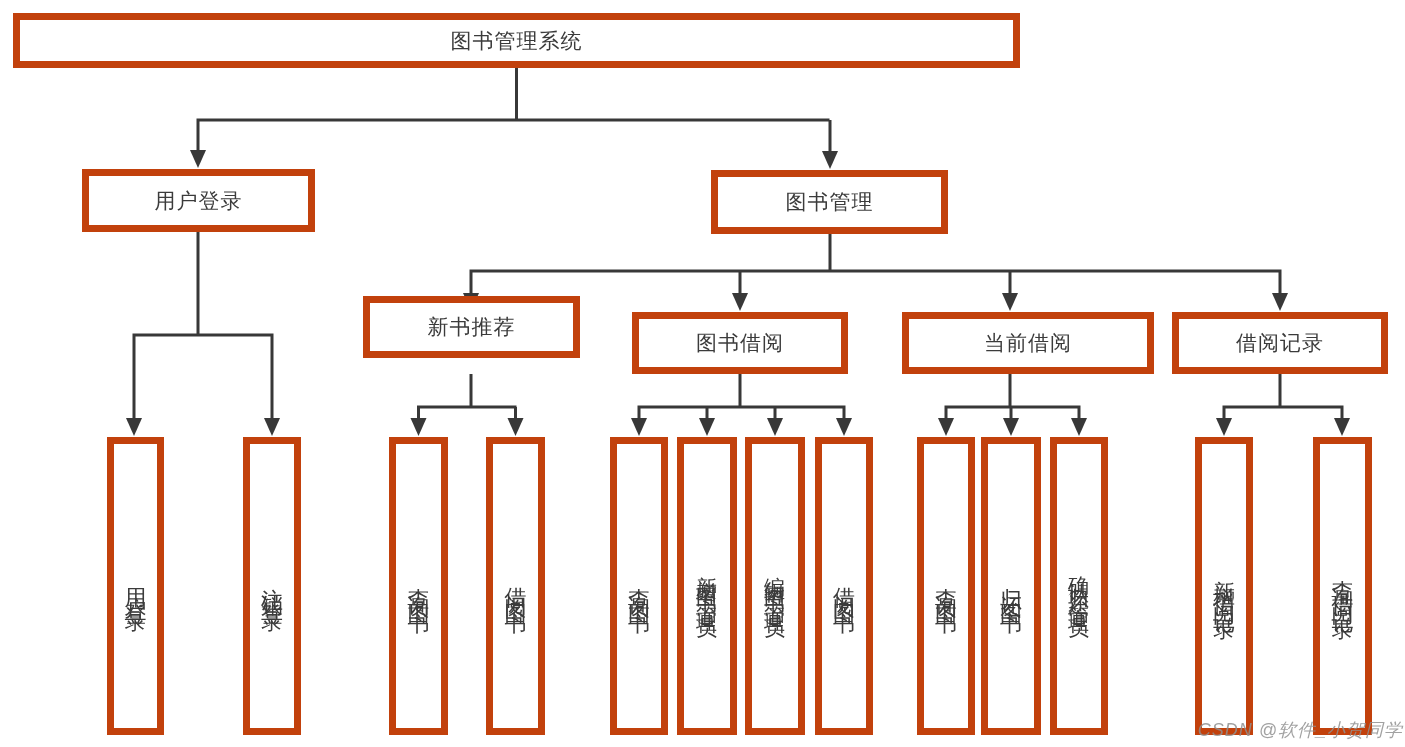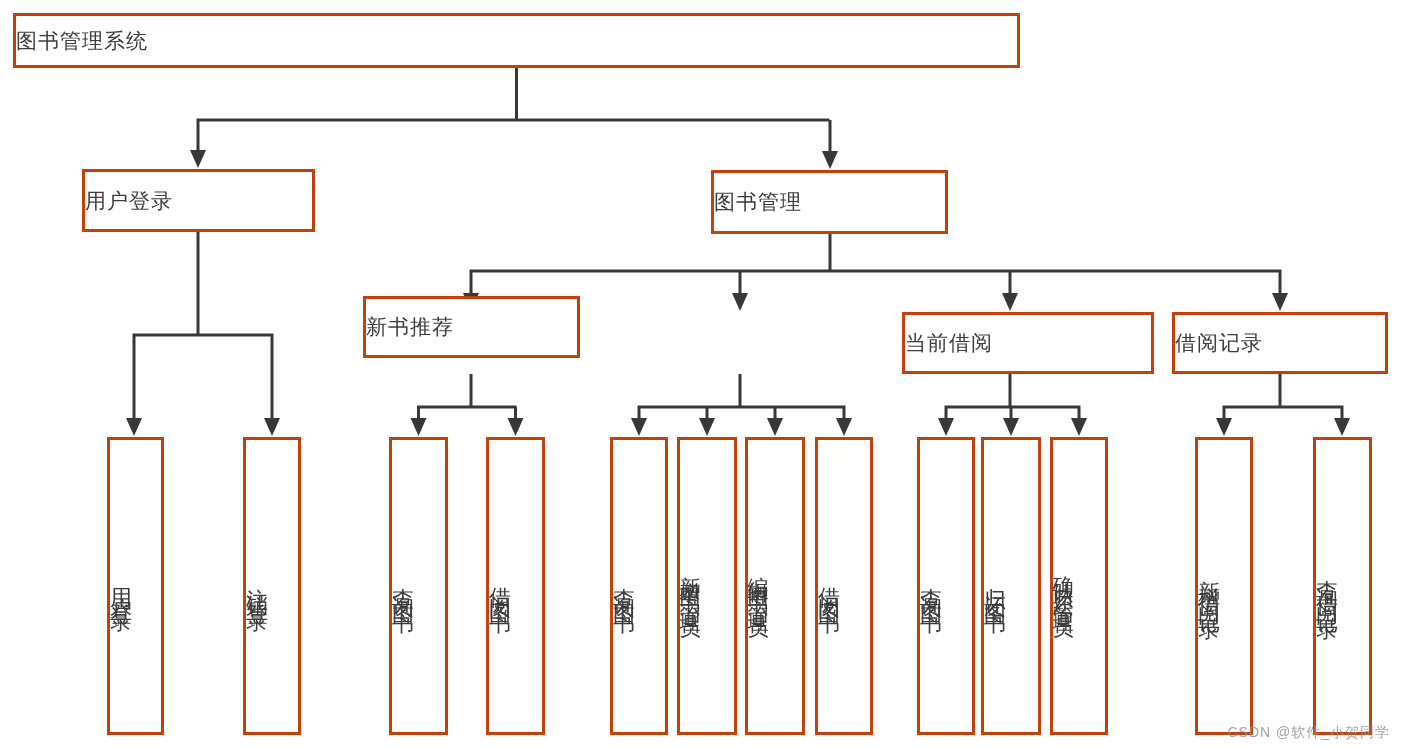--- a/index.html
+++ b/index.html
@@ -17,24 +17,25 @@
   }
   #wires {
     position: absolute;
     left: 0;
     top: 0;
     pointer-events: none;
   }
   .box {
     position: absolute;
     box-sizing: border-box;
-    border: 3px solid #c2410c;
+    border: 7px solid #c2410c;
     background: #ffffff;
     display: flex;
     align-items: center;
+    justify-content: center;
   }
   .box .lbl {
     color: #3b3b3b;
     font-size: 21px;
     letter-spacing: 1px;
     white-space: nowrap;
   }
   .box.v .lbl {
     writing-mode: vertical-rl;
     text-orientation: mixed;
@@ -42,26 +43,27 @@
     line-height: 1;
     letter-spacing: 8px;
     white-space: normal;
   }
   .box.v.long .lbl {
     font-size: 21px;
     letter-spacing: 6px;
   }
   #watermark {
     position: absolute;
-    right: 15px;
+    right: 2px;
     bottom: 5px;
-    font-size: 14px;
+    font-size: 18px;
     letter-spacing: 1px;
     color: rgba(145, 145, 145, 0.85);
     white-space: nowrap;
+    font-style: italic;
   }
 </style>
 </head>
 <body>
 
 <div id="stage">
 
   <svg id="wires" width="1405" height="747" viewBox="0 0 1405 747">
     <g stroke="#383838" stroke-width="3" fill="none">
 
@@ -109,20 +111,23 @@
   <div class="box" style="left:82px; top:169px; width:233px; height:63px">
     <span class="lbl">用户登录</span>
   </div>
   <div class="box" style="left:711px; top:170px; width:237px; height:64px">
     <span class="lbl">图书管理</span>
   </div>
 
   <div class="box" style="left:363px; top:296px; width:217px; height:62px">
     <span class="lbl">新书推荐</span>
   </div>
+  <div class="box" style="left:632px; top:312px; width:216px; height:62px">
+    <span class="lbl">图书借阅</span>
+  </div>
   <div class="box" style="left:902px; top:312px; width:252px; height:62px">
     <span class="lbl">当前借阅</span>
   </div>
   <div class="box" style="left:1172px; top:312px; width:216px; height:62px">
     <span class="lbl">借阅记录</span>
   </div>
 
   <div class="box v" style="left:107px; top:437px; width:57px; height:298px">
     <span class="lbl">用户登录</span>
   </div>

